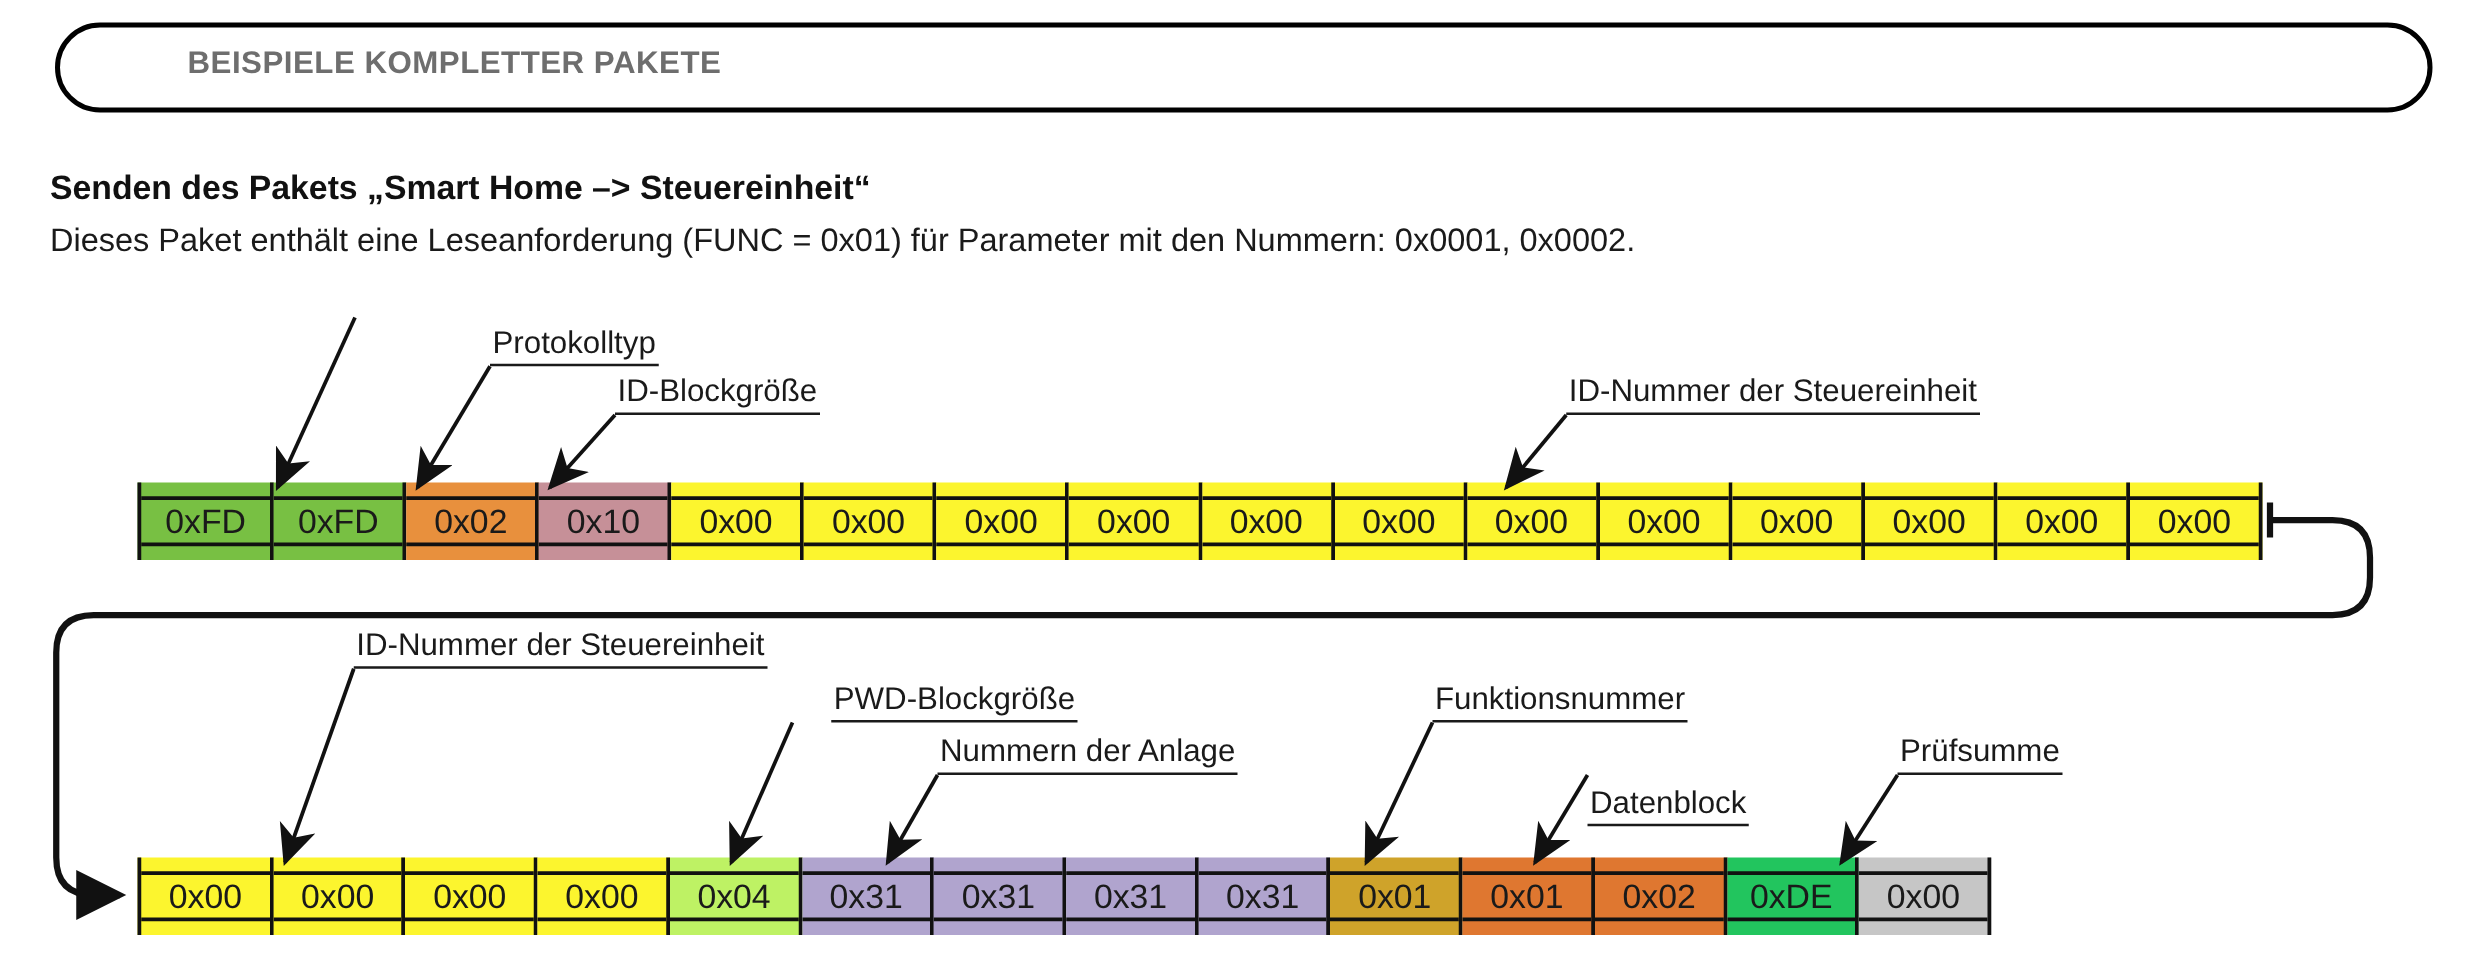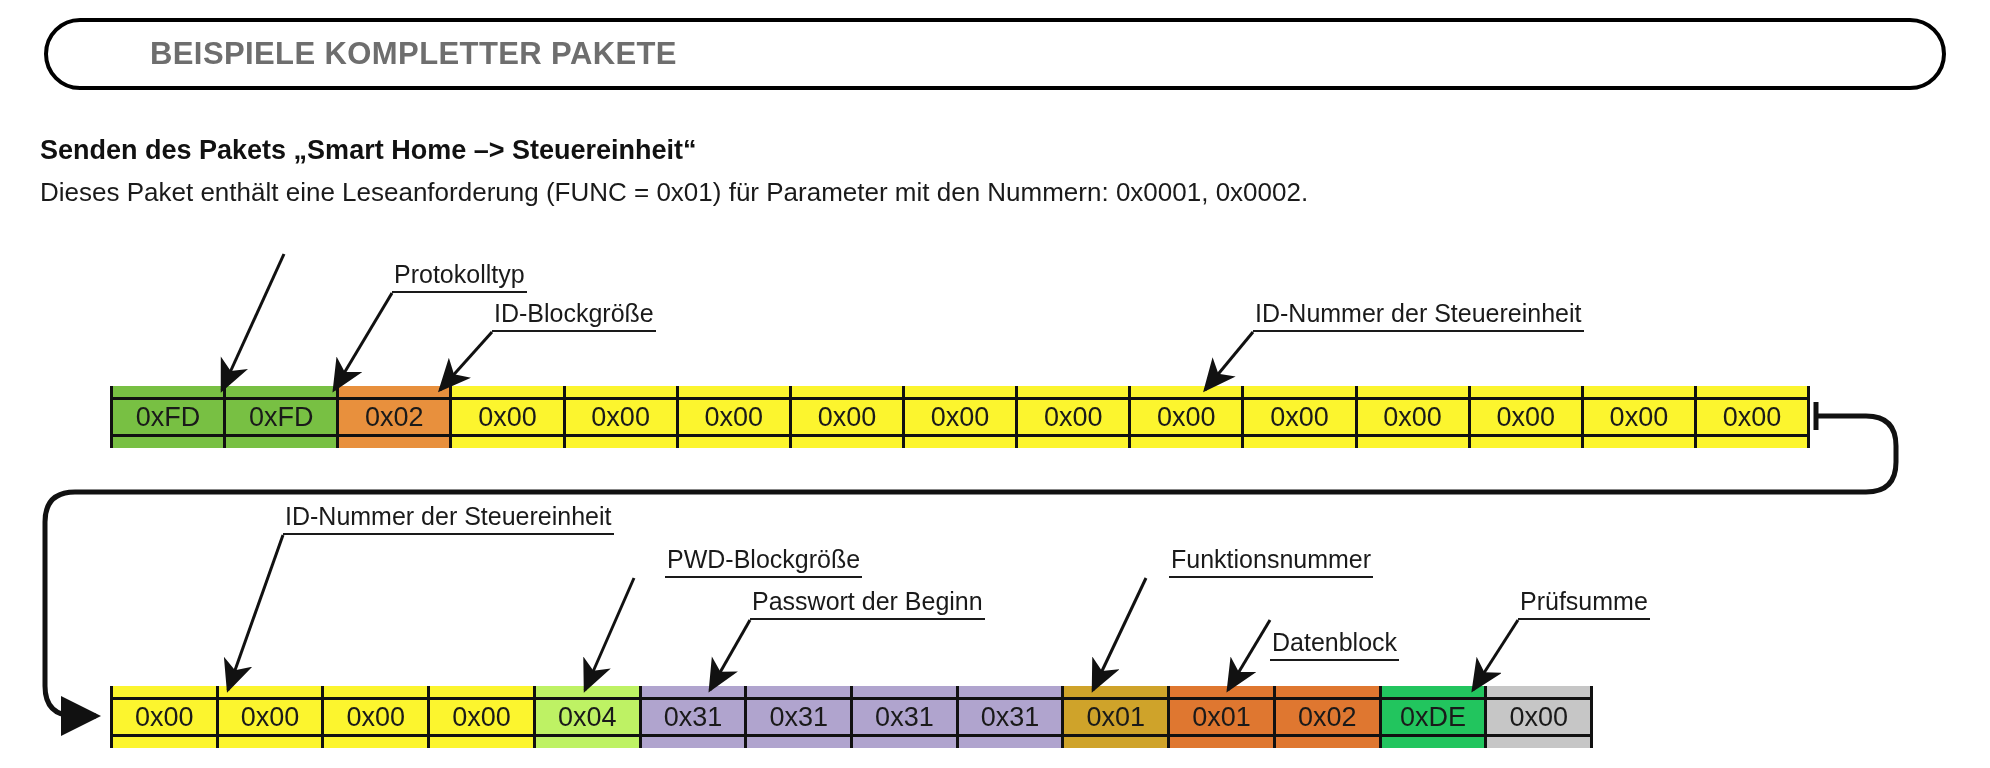--- a/index.html
+++ b/index.html
@@ -14,21 +14,21 @@
   .page{position:relative;width:1990px;height:768px;}
 
   
   .banner{
     position:absolute;left:44px;top:18px;width:1902px;height:72px;
     border:4px solid #000;border-radius:36px;box-sizing:border-box;
     background:#fff;
   }
   .banner-title{
     position:absolute;left:150px;top:36px;
-    font-size:31px;font-weight:bold;letter-spacing:.4px;
+    font-size:25px;font-weight:bold;letter-spacing:.4px;
     color:#6e6e6e;white-space:nowrap;
   }
 
   
   .subtitle{
     position:absolute;left:40px;top:135px;
     font-size:27px;font-weight:bold;color:#111;white-space:nowrap;
   }
   .desc{
     position:absolute;left:40px;top:177px;
@@ -93,20 +93,24 @@
         <span class="v">0xFD</span>
       </div>
       <div class="byte" style="background: rgb(120, 192, 67); flex: 1 1 0px; border-left-width: 0px; border-right-width: 3px;">
         <div class="inner"></div>
         <span class="v">0xFD</span>
       </div>
       <div class="byte" style="background: rgb(232, 144, 61); flex: 1 1 0px; border-left-width: 0px; border-right-width: 3px;">
         <div class="inner"></div>
         <span class="v">0x02</span>
       </div>
+      <div class="byte" style="background: rgb(198, 144, 152); flex: 1 1 0px; border-left-width: 0px; border-right-width: 3px;">
+        <div class="inner"></div>
+        <span class="v">0x10</span>
+      </div>
       <div class="byte" style="background: rgb(252, 245, 46); flex: 1 1 0px; border-left-width: 0px; border-right-width: 3px;">
         <div class="inner"></div>
         <span class="v">0x00</span>
       </div>
       <div class="byte" style="background: rgb(252, 245, 46); flex: 1 1 0px; border-left-width: 0px; border-right-width: 3px;">
         <div class="inner"></div>
         <span class="v">0x00</span>
       </div>
       <div class="byte" style="background: rgb(252, 245, 46); flex: 1 1 0px; border-left-width: 0px; border-right-width: 3px;">
         <div class="inner"></div>
@@ -150,23 +154,23 @@
       </div>
     </div>
 
   <div class="callout" style="left:283px;top:503px;">
     <span class="ctext">ID-Nummer der Steuereinheit</span>
   </div>
   <div class="callout" style="left:634px;top:546px;margin-left:31px;">
     <span class="ctext">PWD-Blockgröße</span>
   </div>
   <div class="callout" style="left:750px;top:588px;">
-    <span class="ctext">Passwort der Beginn</span>
-  </div>
-  <div class="callout" style="left:1146px;top:546px;margin-left:23px;">
+    <span class="ctext">Nummern der Anlage</span>
+  </div>
+  <div class="callout" style="left:1146px;top:546px;">
     <span class="ctext">Funktionsnummer</span>
   </div>
   <div class="callout" style="left:1270px;top:588px;margin-top:41px;">
     <span class="ctext">Datenblock</span>
   </div>
   <div class="callout" style="left:1518px;top:588px;">
     <span class="ctext">Prüfsumme</span>
   </div>
 
   <div class="strip" id="strip-row2" style="left:110px;top:686px;width:1483px;height:62px;">

